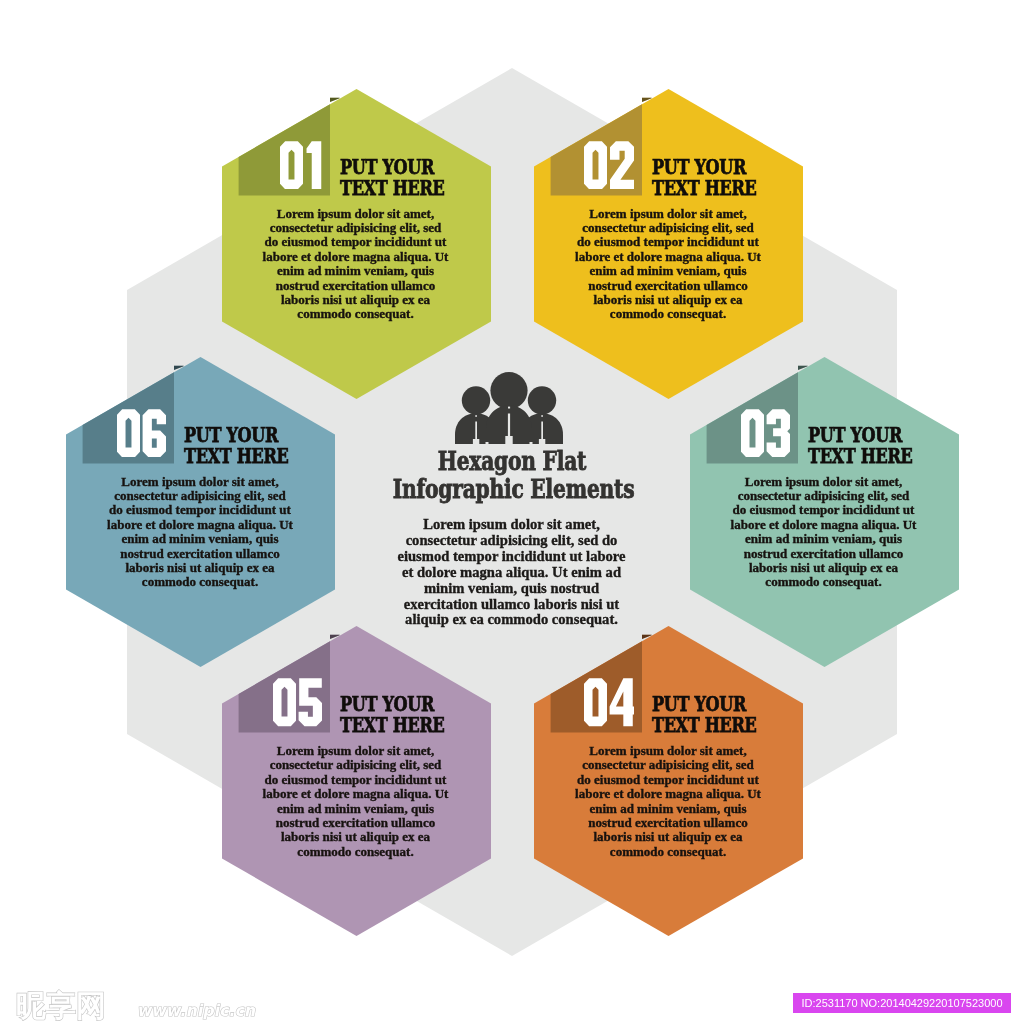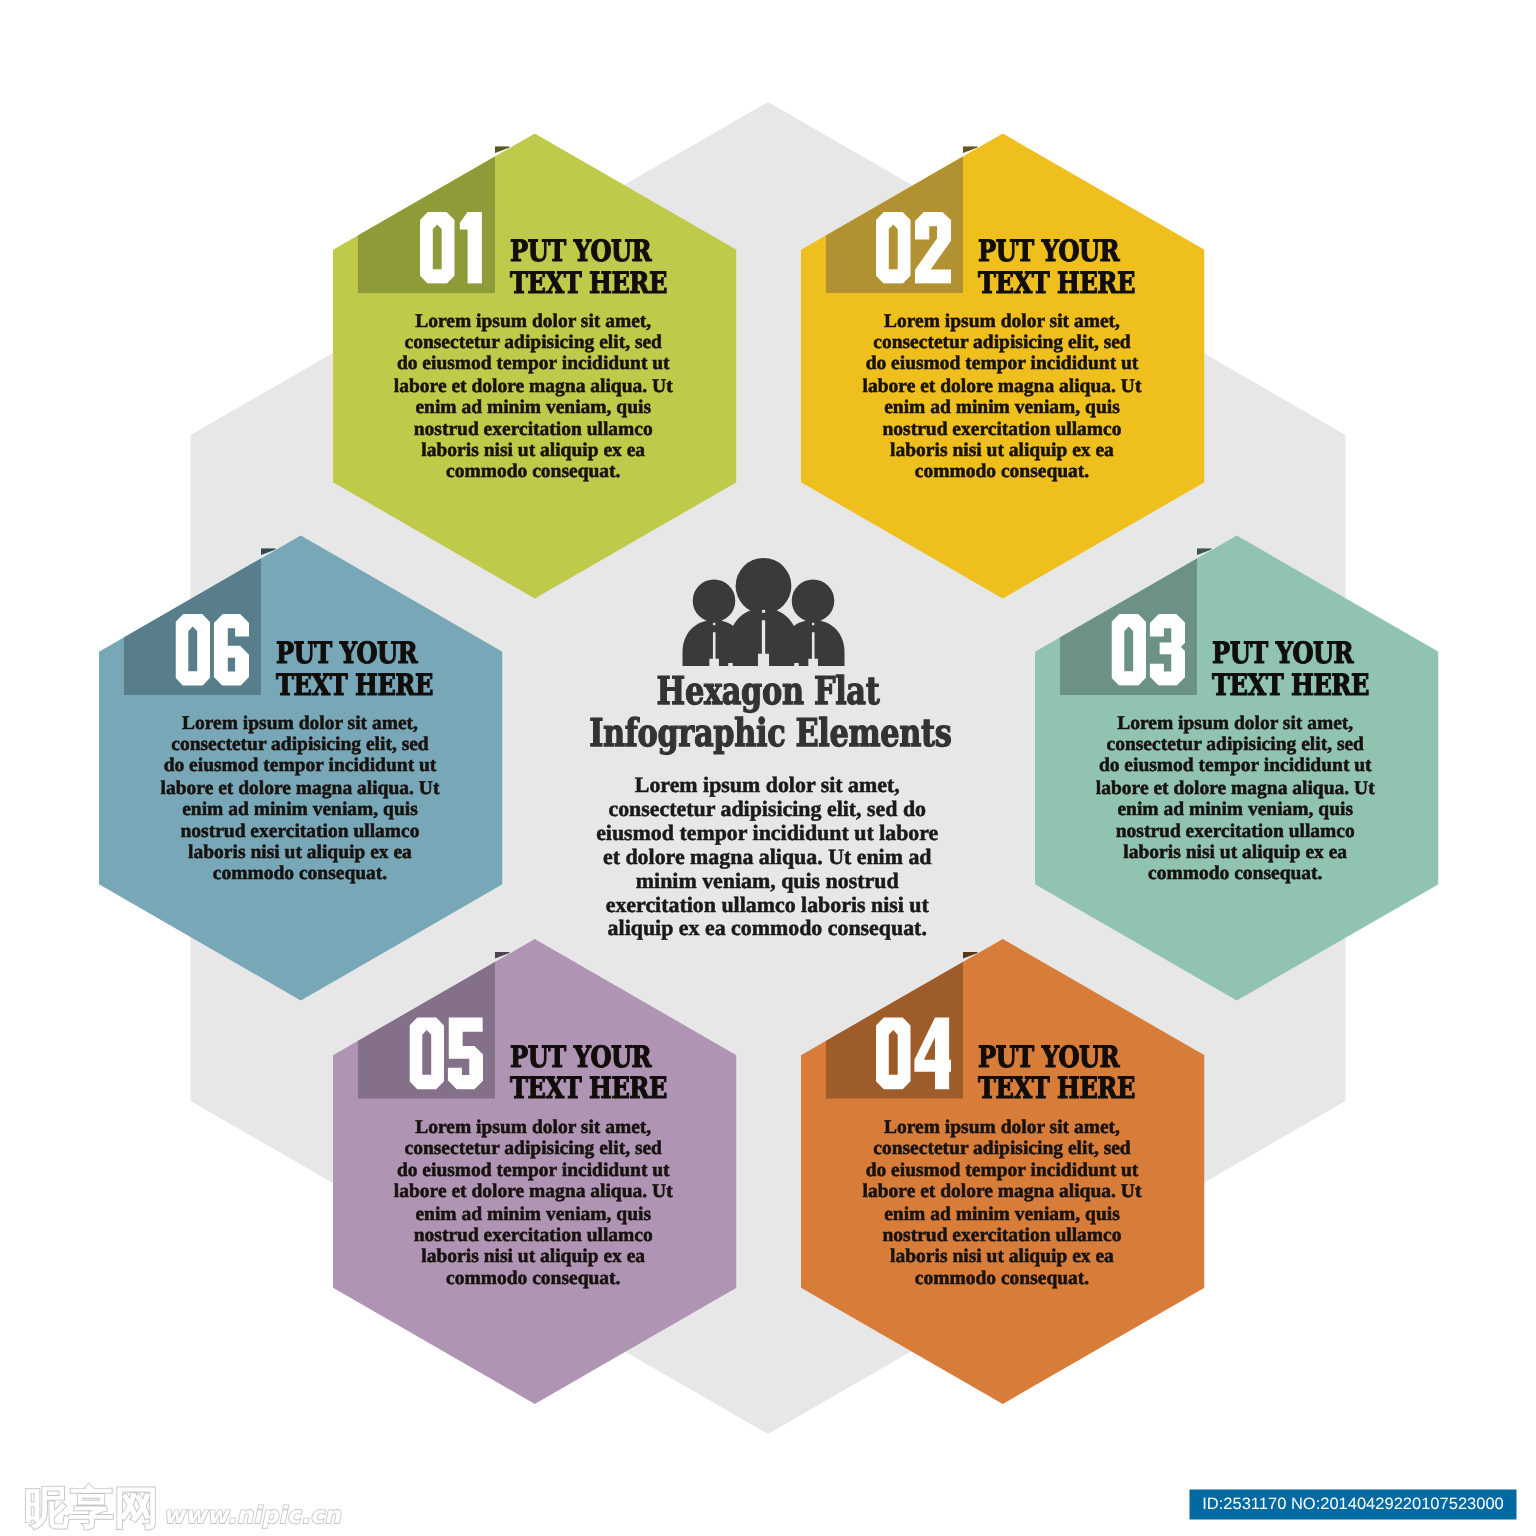--- a/index.html
+++ b/index.html
@@ -37,23 +37,23 @@
                  font-family:"Liberation Serif",serif;font-weight:700;
                  color:#1c1a18;font-size:14.6px;line-height:15.9px;text-align:center;-webkit-text-stroke:0.35px #1c1a18;}
 
   
   #wm{position:absolute;left:16px;top:994px;display:flex;align-items:baseline;gap:4px;}
   #wm .cjk{font-family:"DejaVu Sans",sans-serif;font-weight:700;font-size:30px;
            line-height:23px;color:#ffffff;-webkit-text-stroke:1.2px #c4c4c4;
            paint-order:stroke fill;letter-spacing:0px;}
   #wm .url{font-family:"DejaVu Sans",sans-serif;font-style:italic;font-weight:700;
            font-size:15.5px;line-height:18px;color:#ffffff;
-           -webkit-text-stroke:1.2px #c6c6c6;paint-order:stroke fill;letter-spacing:0.2px;}
+           -webkit-text-stroke:1.2px #c6c6c6;paint-order:stroke fill;letter-spacing:0.2px;margin-left:28px;}
   #idbar{position:absolute;left:793px;top:993px;width:218px;height:20px;
-         background:#0369a1;color:#ffffff;text-align:center;
+         background:#d946ef;color:#ffffff;text-align:center;
          font-family:"Liberation Sans",sans-serif;font-size:11px;line-height:20px;
          letter-spacing:0px;white-space:nowrap;overflow:visible;}
 </style>
 </head>
 <body>
 
 <div id="stage">
 
   <svg class="abs" width="1024" height="1024" style="left:0;top:0">
     <polygon id="backdrop-poly" points="512,68 897,290 897,734 512,956 127,734 127,290" fill="#e6e7e6"></polygon>

